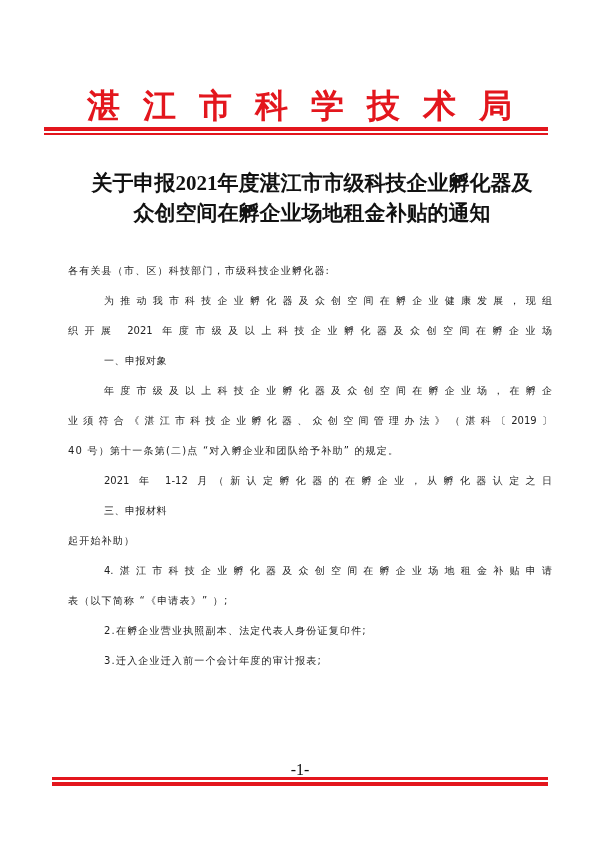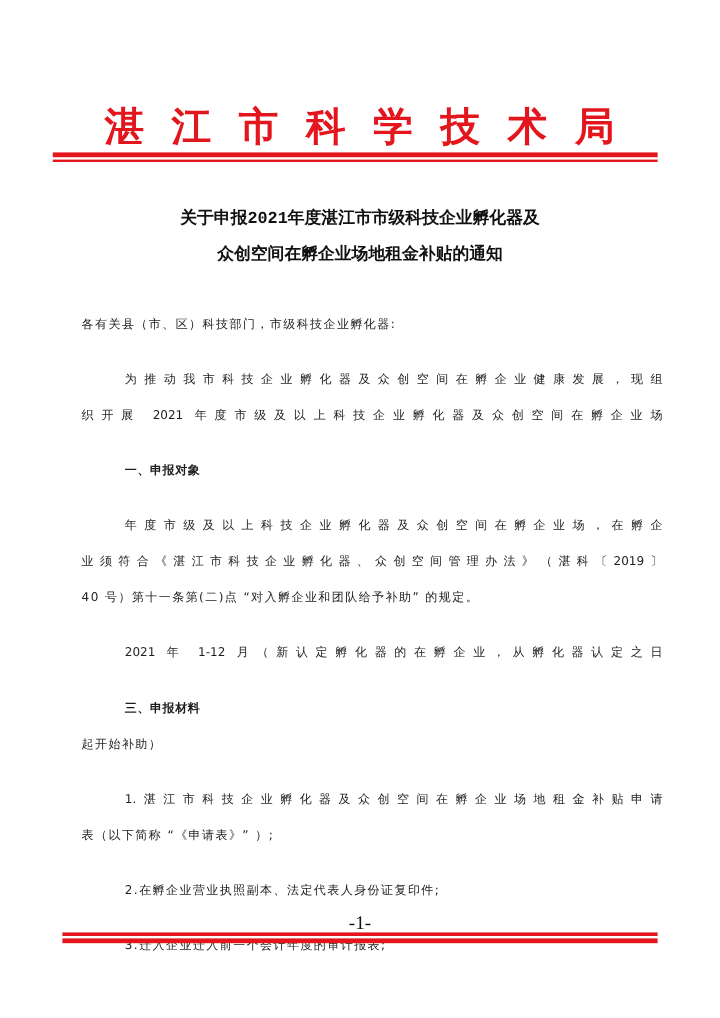--- a/index.html
+++ b/index.html
@@ -51,26 +51,26 @@
     .rule-thin {
       position: absolute;
       left: 44px;
       width: 504px;
       height: 2px;
       background: #e3161d;
     }
     
     .title {
       position: absolute;
-      left: 40px;
+      left: 52px;
       width: 520px;
       text-align: center;
-      font-family: Liberation Mono, monospace;
+      font-family: Liberation Serif, serif;
       font-weight: bold;
-      font-size: 14px;
+      font-size: 21px;
       color: #111111;
       white-space: nowrap;
     }
     .title-line {
       display: block;
       height: 30px;
       line-height: 30px;
     }
     
     .body {
@@ -87,23 +87,23 @@
       height: 30px;
       line-height: 30px;
       white-space: nowrap;
       letter-spacing: 1.2px;
     }
     .line.justify {
       text-align: justify;
       text-align-last: justify;
       letter-spacing: 0;
     }
-    .indent { padding-left: 36px; margin-top: 16px; }
+    .indent { padding-left: 36px; }
     .heading {
-      font-weight: bold;
+      font-weight: normal;
       letter-spacing: 0.5px;
     }
     .page-number {
       position: absolute;
       left: 0;
       width: 600px;
       top: 760px;
       text-align: center;
       font-family: "Liberation Serif", "DejaVu Serif", serif;
       font-size: 16px;
@@ -142,21 +142,21 @@
 
     <span class="line indent heading">一、申报对象</span>
     <span class="line indent justify">年度市级及以上科技企业孵化器及众创空间在孵企业场，在孵企</span>
     <span class="line justify">业须符合《湛江市科技企业孵化器、众创空间管理办法》（湛科〔2019〕</span>
     <span class="line">40 号）第十一条第(二)点 “对入孵企业和团队给予补助” 的规定。</span>
 
     <span class="line indent justify">2021 年 1-12 月（新认定孵化器的在孵企业，从孵化器认定之日</span>
     <span class="line indent heading">三、申报材料</span>
 
     <span class="line">起开始补助）</span>
-    <span class="line indent justify">1.湛江市科技企业孵化器及众创空间在孵企业场地租金补贴申请</span>
+    <span class="line indent justify">4.湛江市科技企业孵化器及众创空间在孵企业场地租金补贴申请</span>
     <span class="line">表（以下简称 “《申请表》” ）;</span>
     <span class="line indent">2.在孵企业营业执照副本、法定代表人身份证复印件;</span>
     <span class="line indent">3.迁入企业迁入前一个会计年度的审计报表;</span>
   </div>
 
   <div class="page-number">-1-</div>
   <div class="rule-thin" style="top:777px; left:52px; width:496px; height:3px;"></div>
   <div class="rule-thick" style="top:782px; left:52px; width:496px; height:4px;"></div>
 
 </div>

